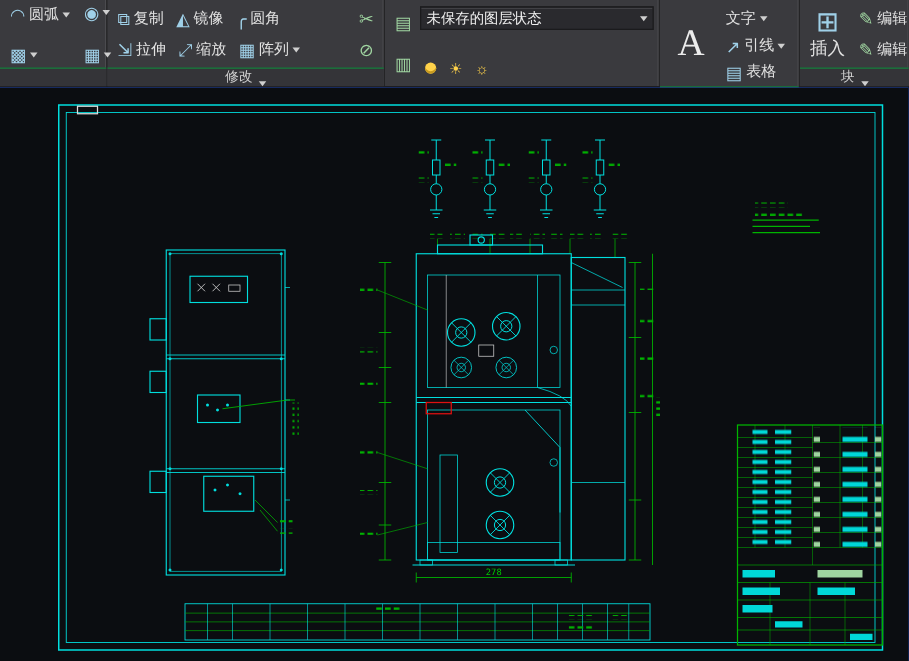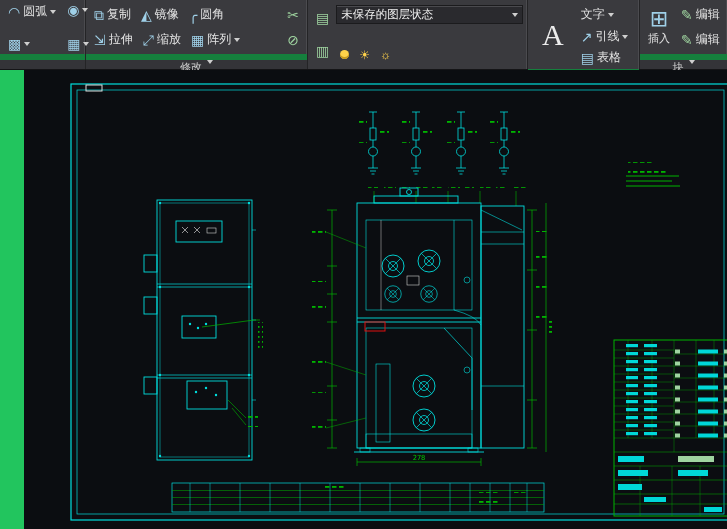--- a/index.html
+++ b/index.html
@@ -3,43 +3,43 @@
 <meta charset="utf-8">
 <style>
   *{box-sizing:border-box;margin:0;padding:0}
   html,body{width:727px;height:529px;overflow:hidden}
   body{background:#0b0d11;font-family:"Liberation Sans","DejaVu Sans",sans-serif;}
 
   
   .ribbon{display:flex;height:70px;background:#3a3a3e;border-bottom:1px solid #151517;}
   .rpanel{display:flex;flex-direction:column;border-right:1px solid #242426;box-shadow:inset -1px 0 0 #4b4b4f;}
   .rp-body{flex:1;display:flex;align-items:stretch;padding:2px 4px;gap:3px;}
-  .rp-label{height:15px;display:flex;align-items:flex-start;justify-content:center;gap:5px;
-            font-size:11px;color:#cfcfcf;background:#343438;border-top:6px solid #15803d;}
+  .rp-label{height:15px;display:flex;align-items:flex-end;justify-content:center;gap:5px;
+            font-size:11px;color:#cfcfcf;background:#343438;border-top:1px solid #15803d;}
   .col{display:flex;flex-direction:column;justify-content:space-between;}
   .rows{display:flex;flex-direction:column;justify-content:space-between;flex:1;}
   .row{display:flex;align-items:center;height:25px;gap:2px;}
   .rbtn{display:flex;align-items:center;gap:3px;padding:1px 4px;color:#e2e2e2;font-size:12px;
         border-radius:2px;white-space:nowrap;cursor:default;}
   .rbtn.tall{flex-direction:column;justify-content:center;gap:1px;height:100%;}
   .ic{font-size:14px;line-height:1;color:#9fd0e8;}
   .ic.green{color:#9fd4a0}
   .ic.big{font-size:22px}
   .bigA{font-family:"Liberation Serif","DejaVu Serif",serif;font-size:30px;color:#ececec;line-height:1;padding:0 6px;}
   .caret{width:0;height:0;border-left:3px solid transparent;border-right:3px solid transparent;border-top:4px solid #cfcfcf;}
   .combo{display:flex;align-items:center;background:#2a2a2e;border:1px solid #1b1b1d;
          box-shadow:inset 0 1px 0 #4a4a4e;height:19px;padding:0 4px;font-size:11.5px;color:#efefef;gap:4px;}
   .combo .grow{flex:1;overflow:hidden;text-overflow:ellipsis;white-space:nowrap;text-align:left;}
   .bulb{width:9px;height:9px;border-radius:50%;background:#ffd24a;box-shadow:inset 0 -2px 0 #c79a20;}
   .sunic{color:#ffd24a;font-size:12px;line-height:1}
   .swatch{width:10px;height:10px;background:#ffffff;border:1px solid #777;}
   .minis{display:flex;flex-direction:column;justify-content:space-around;}
 
   
-  .canvas{position:relative;width:727px;height:459px;background:#22c55e;padding-left:24px;}
+  .canvas{position:relative;width:727px;height:459px;background:#1d4ed8;}
   svg{display:block}
   text{font-family:"DejaVu Sans Mono","Liberation Mono",monospace;}
 </style>
 </head>
 <body>
 
 <div class="ribbon">
 
   <div class="rpanel" style="width:86px">
     <div class="rp-body">
@@ -174,21 +174,21 @@
     <div class="rp-label">
       <span>注释</span>
       <span class="caret"></span>
     </div>
   </div>
 
   <div class="rpanel" style="width:87px;border-right:none">
     <div class="rp-body">
       <div class="rbtn tall">
         <span class="ic big">⊞</span>
-        <span style="font-size:11px">插入</span>
+        <span style="font-size:14px">插入</span>
       </div>
       <div class="rows">
         <div class="row">
           <div class="rbtn">
             <span class="ic green">✎</span>
             <span>编辑</span>
           </div>
         </div>
         <div class="row">
           <div class="rbtn">

